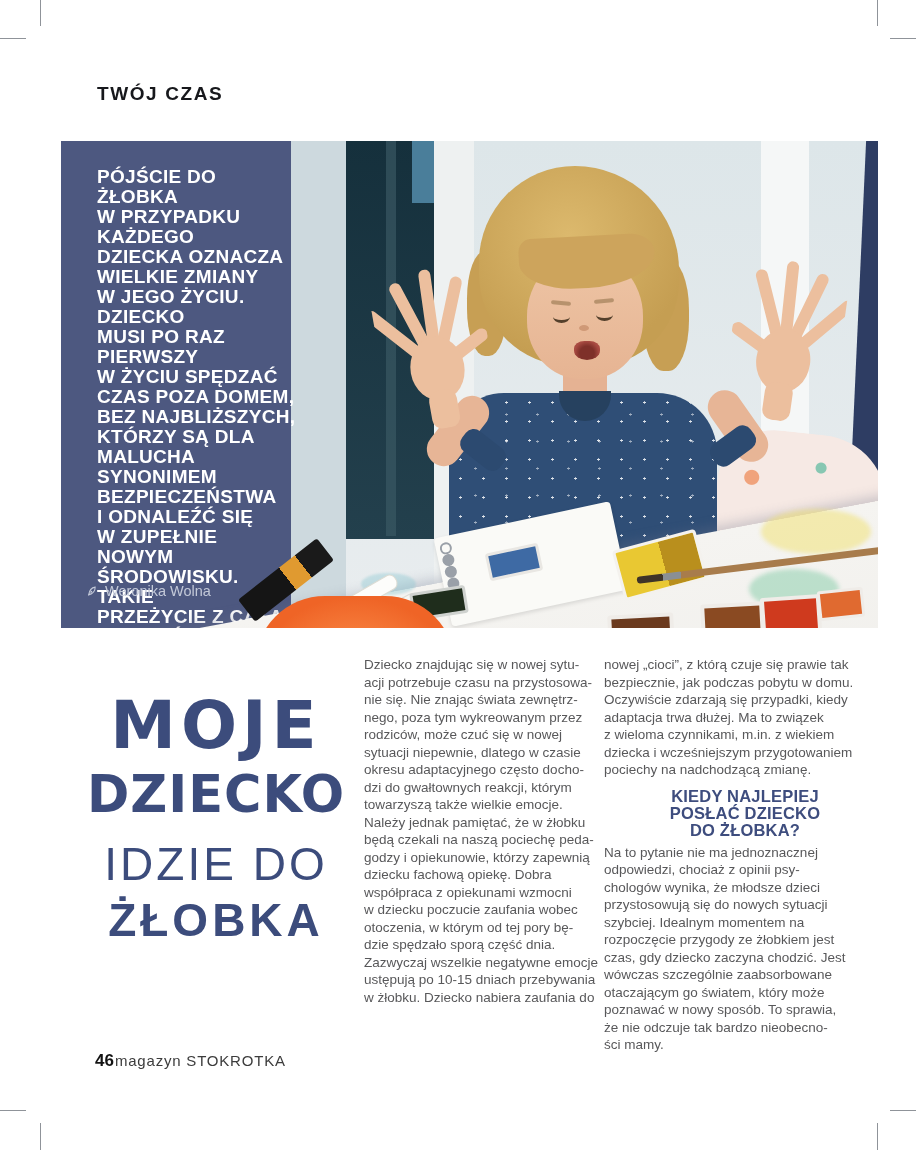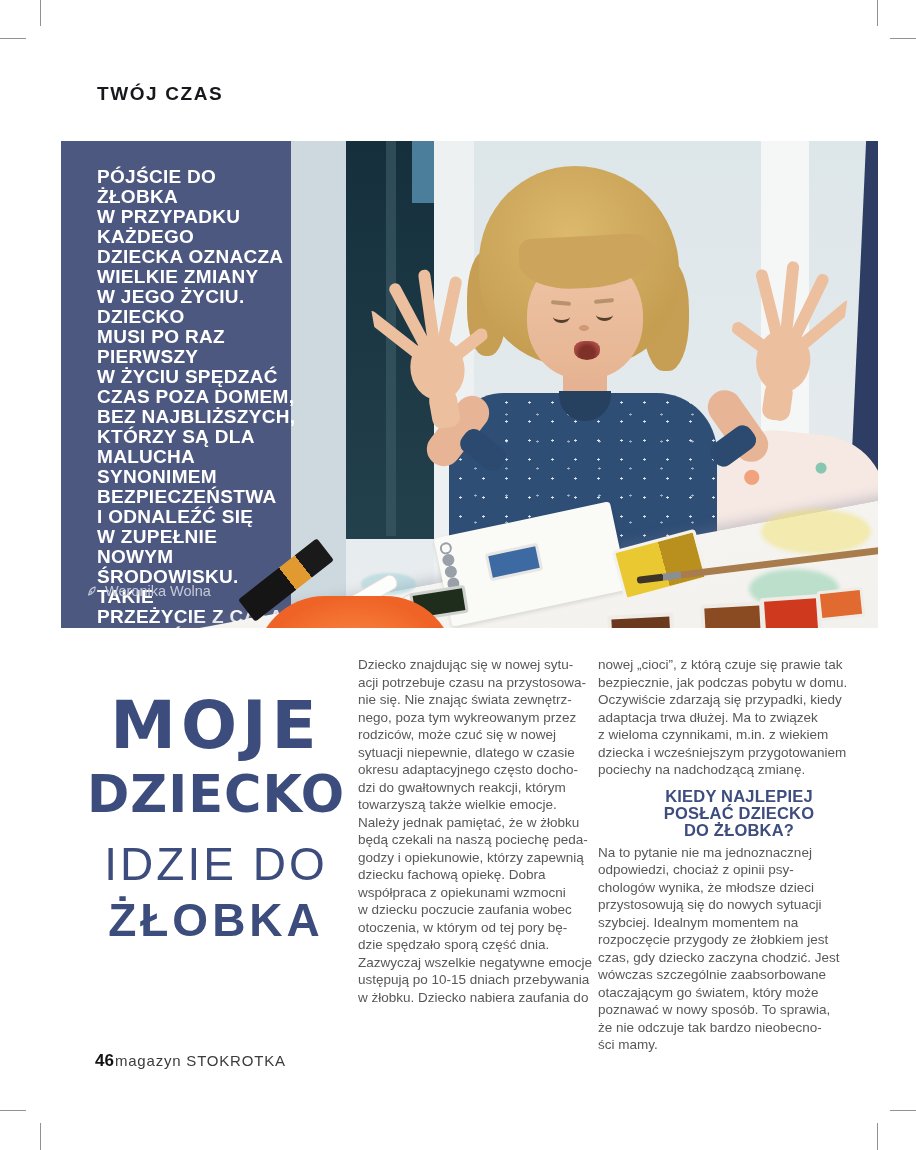--- a/index.html
+++ b/index.html
@@ -93,21 +93,21 @@
   .bowl{left:194px;top:455px;width:200px;height:70px;border-radius:100px 100px 0 0;
         background:radial-gradient(ellipse at 50% 120%,#ff9a55,#ef6426 70%);}
 
   
   .article-title{position:absolute;left:85px;top:690px;width:262px;text-align:center;color:var(--title-blue,#3c4c7c);}
   .title-l1{font-family:"DejaVu Sans",sans-serif;font-size:66px;font-weight:800;letter-spacing:5px;line-height:72px;}
   .title-l2{font-family:"DejaVu Sans",sans-serif;font-size:51px;font-weight:800;letter-spacing:1px;line-height:58px;margin-top:4px;}
   .title-l3{font-size:46px;font-weight:400;letter-spacing:3px;line-height:48px;margin-top:16px;}
   .title-l4{font-size:46px;font-weight:700;letter-spacing:4px;line-height:48px;margin-top:8px;}
 
-  .col{position:absolute;top:656px;font-size:13.5px;line-height:17.5px;color:var(--body-text,#58585a);}
+  .col{position:absolute;top:656px;font-size:13.5px;line-height:17.5px;color:var(--body-text,#58585a);margin-left:6px;}
   .col-1{left:358px;width:240px;}
   .col-2{left:598px;width:282px;}
   .body-para{white-space:pre-line;margin:0;}
   .col-heading{white-space:pre-line;color:var(--heading-blue,#3e4d7e);font-size:16.5px;font-weight:700;
                line-height:17px;letter-spacing:.2px;margin:9px 0 5px 0;text-align:center;}
 
   
   .footer{position:absolute;left:95px;top:1051px;display:flex;align-items:baseline;gap:1px;}
   .footer-num{font-size:17px;font-weight:800;color:#131313;}
   .footer-mag{font-size:15px;color:#3c3c3c;letter-spacing:.8px;}

